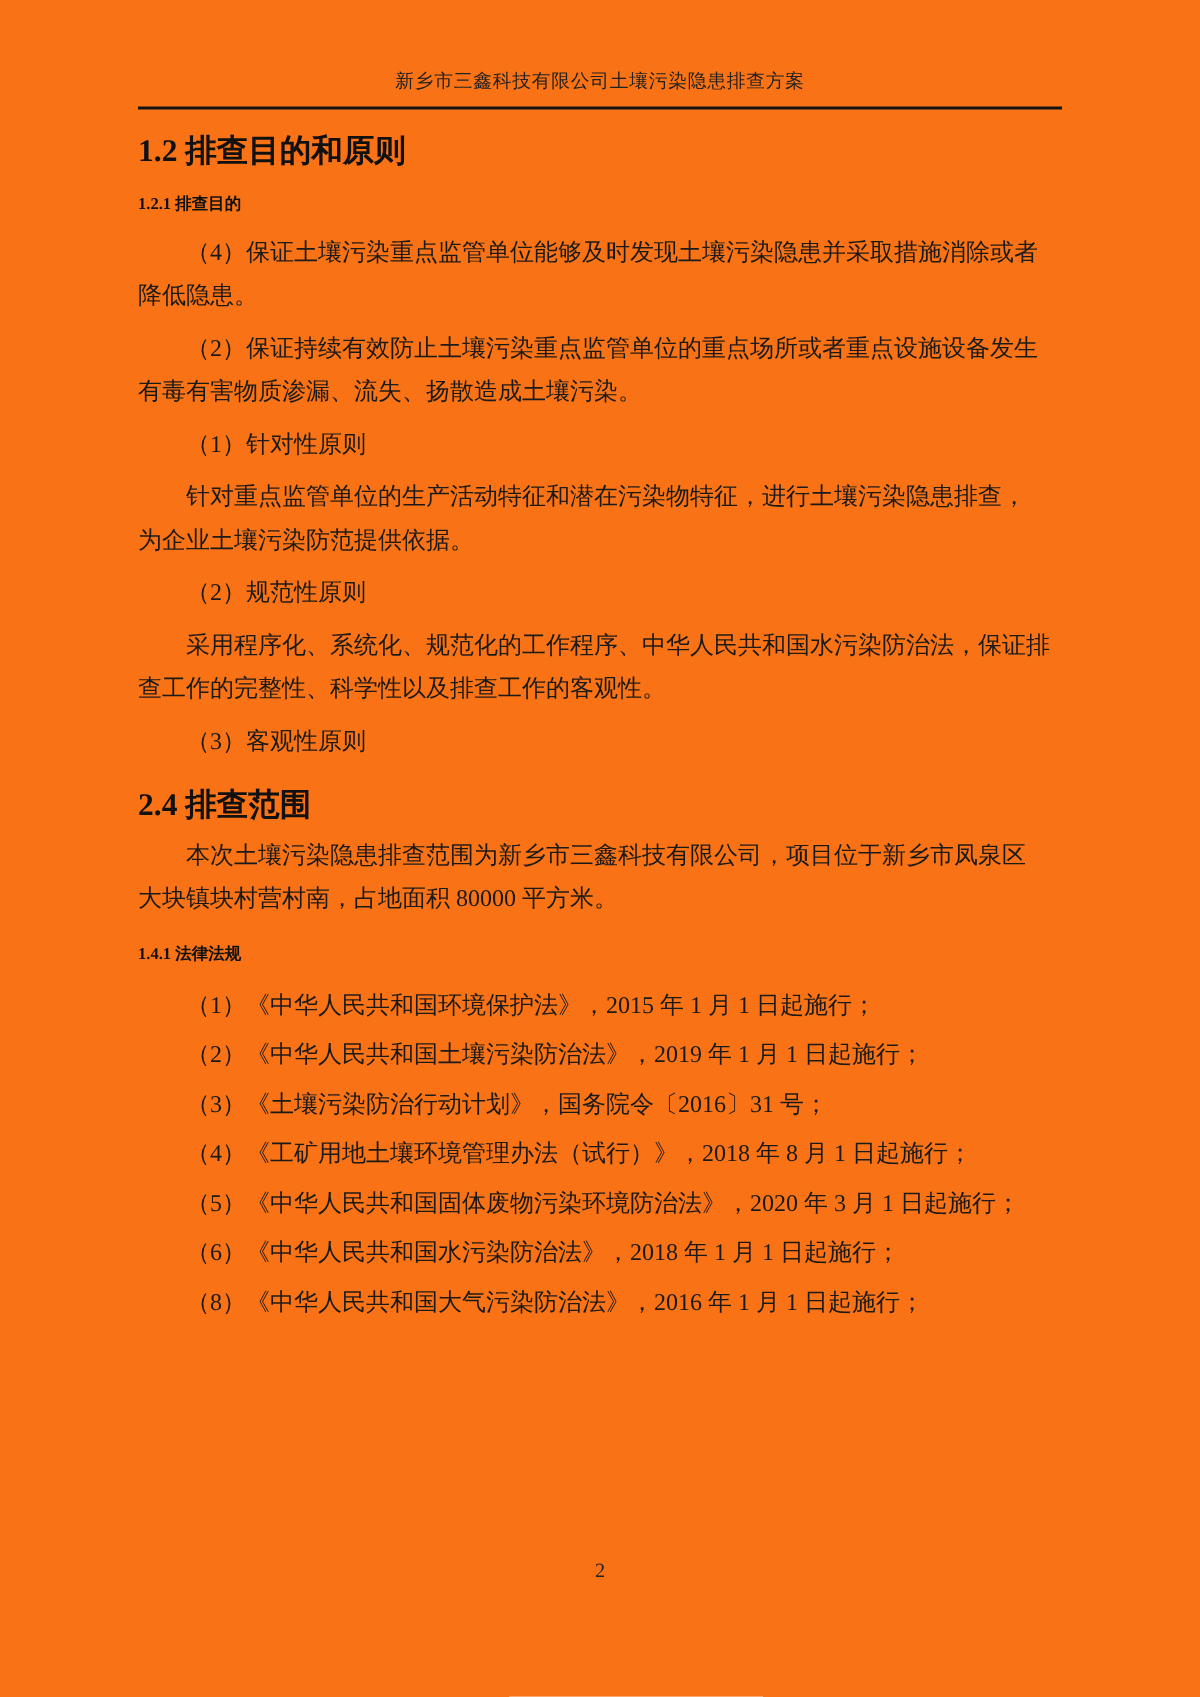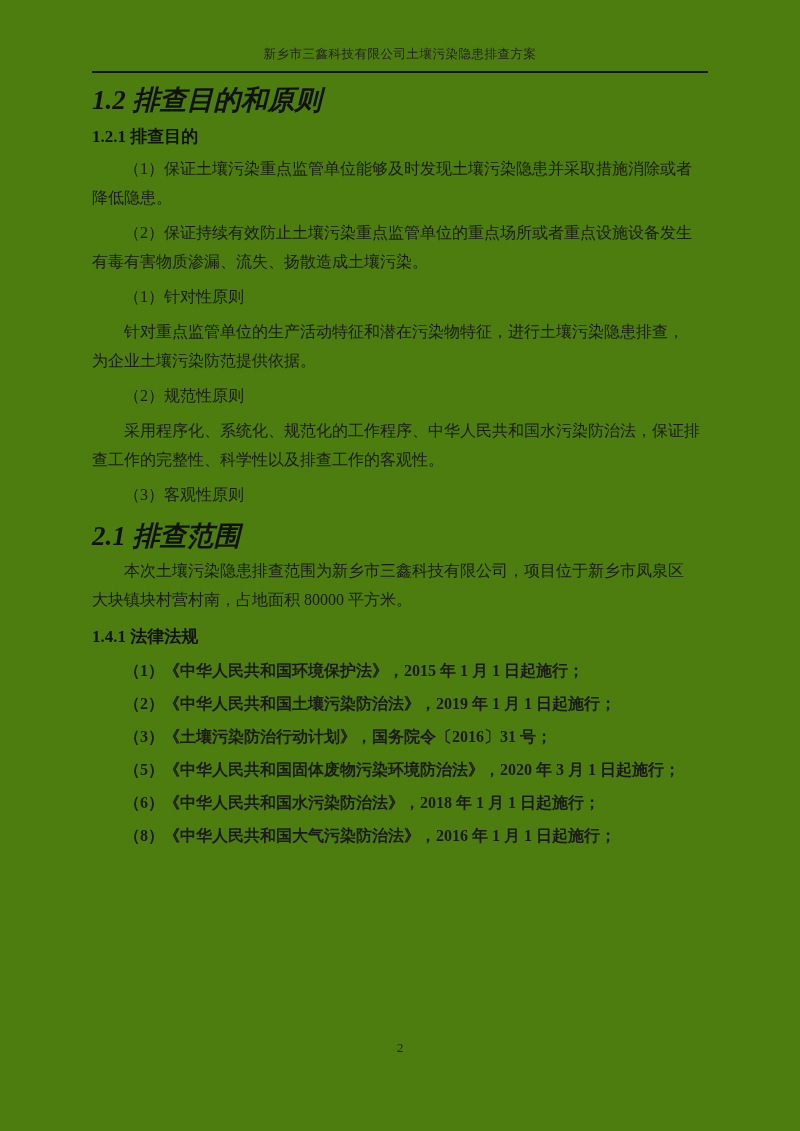--- a/index.html
+++ b/index.html
@@ -4,58 +4,57 @@
 <style>
   html, body { margin: 0; padding: 0; }
   body {
     width: 800px; height: 1131px;
     background: #ffffff;
     position: relative;
     font-family: "Liberation Serif", "DejaVu Serif", serif;
     color: #1a1a1a;
     overflow: hidden;
   }
-  .page { position: absolute; inset: 0; background: #4d7c0f; }
+  .page { position: absolute; inset: 0; background: #f97316; }
 
   .doc-header { margin: 0 92px 0 92px; padding-top: 46px; }
   .doc-header-title {
     text-align: center;
     font-size: 12.5px; line-height: 17px;
     color: #222;
     letter-spacing: 0.5px;
   }
   .doc-header-rule {
     margin-top: 8px;
     height: 0;
     border-bottom: 2.5px solid #151515;
   }
 
   .content { margin: 0 96px 0 92px; }
 
   h1.sec {
-    font-size: 27px; line-height: 28px;
+    font-size: 21px; line-height: 28px;
     font-weight: bold;
     margin: 13px 0 0 0;
     color: #111;
-    font-style: italic;
   }
   h2.subsec {
-    font-size: 17px; line-height: 23px;
+    font-size: 11px; line-height: 23px;
     font-weight: bold;
     margin: 11px 0 0 0;
     color: #111;
   }
   p.body-par {
     font-size: 16px; line-height: 29px;
     margin: 6px 0 0 0;
     text-indent: 2em;
     white-space: pre-line;
     text-align: justify;
   }
-  ul.law-list { list-style: none; margin: 6px 0 0 0; padding: 0; font-weight: bold; }
+  ul.law-list { list-style: none; margin: 6px 0 0 0; padding: 0; }
   li.law-item {
     font-size: 16px; line-height: 33px;
     text-indent: 2em;
     white-space: pre-line;
   }
 
   .page-footer {
     position: absolute;
     left: 0; right: 0; top: 1038px;
     text-align: center;
@@ -70,43 +69,44 @@
   <div class="doc-header">
     <div class="doc-header-title">新乡市三鑫科技有限公司土壤污染隐患排查方案</div>
     <div class="doc-header-rule"></div>
   </div>
 
   <div class="content">
 
     <h1 class="sec">1.2 排查目的和原则</h1>
 
     <h2 class="subsec">1.2.1 排查目的</h2>
-    <p class="body-par">（1）保证土壤污染重点监管单位能够及时发现土壤污染隐患并采取措施消除或者
+    <p class="body-par">（4）保证土壤污染重点监管单位能够及时发现土壤污染隐患并采取措施消除或者
 降低隐患。</p>
     <p class="body-par">（2）保证持续有效防止土壤污染重点监管单位的重点场所或者重点设施设备发生
 有毒有害物质渗漏、流失、扬散造成土壤污染。</p>
 
     <p class="body-par">（1）针对性原则</p>
     <p class="body-par">针对重点监管单位的生产活动特征和潜在污染物特征，进行土壤污染隐患排查，
 为企业土壤污染防范提供依据。</p>
     <p class="body-par">（2）规范性原则</p>
     <p class="body-par">采用程序化、系统化、规范化的工作程序、中华人民共和国水污染防治法，保证排
 查工作的完整性、科学性以及排查工作的客观性。</p>
     <p class="body-par">（3）客观性原则</p>
 
-    <h1 class="sec">2.1 排查范围</h1>
+    <h1 class="sec">2.4 排查范围</h1>
     <p class="body-par">本次土壤污染隐患排查范围为新乡市三鑫科技有限公司，项目位于新乡市凤泉区
 大块镇块村营村南，占地面积 80000 平方米。</p>
 
 
     <h2 class="subsec">1.4.1 法律法规</h2>
     <ul class="law-list">
       <li class="law-item">（1）《中华人民共和国环境保护法》，2015 年 1 月 1 日起施行；</li>
       <li class="law-item">（2）《中华人民共和国土壤污染防治法》，2019 年 1 月 1 日起施行；</li>
       <li class="law-item">（3）《土壤污染防治行动计划》，国务院令〔2016〕31 号；</li>
+      <li class="law-item">（4）《工矿用地土壤环境管理办法（试行）》，2018 年 8 月 1 日起施行；</li>
       <li class="law-item">（5）《中华人民共和国固体废物污染环境防治法》，2020 年 3 月 1 日起施行；</li>
       <li class="law-item">（6）《中华人民共和国水污染防治法》，2018 年 1 月 1 日起施行；</li>
       <li class="law-item">（8）《中华人民共和国大气污染防治法》，2016 年 1 月 1 日起施行；</li>
     </ul>
 
   </div>
 
   <div class="page-footer">
     <span class="page-number">2</span>
   </div>

